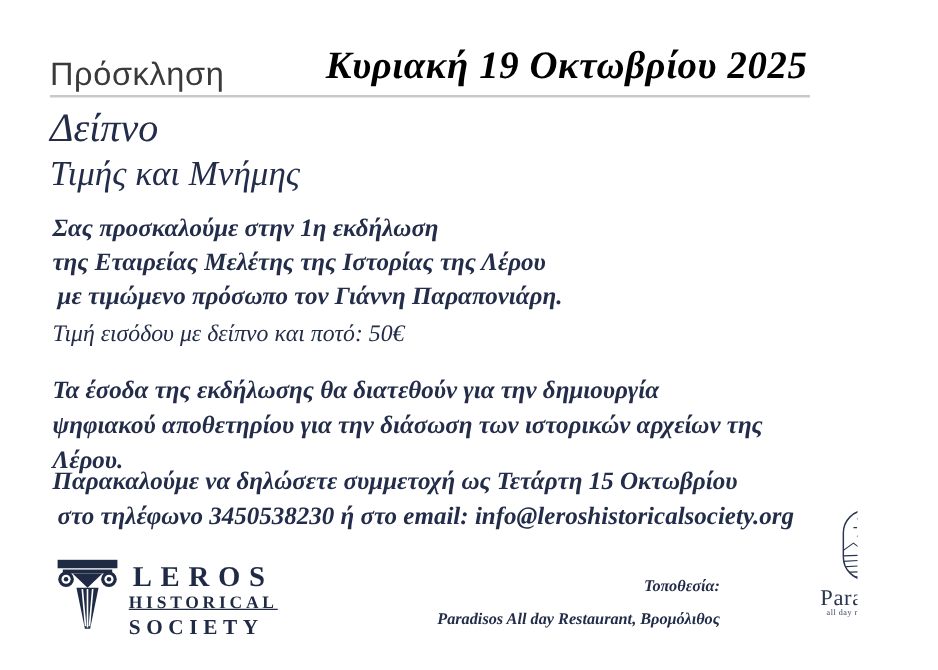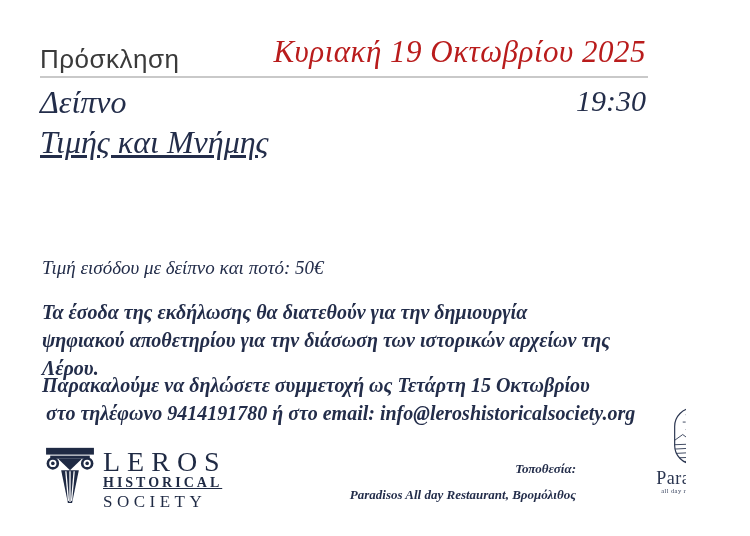--- a/index.html
+++ b/index.html
@@ -12,57 +12,57 @@
     color:#232d4a;
   }
   
   .hdr-label{
     position:absolute;left:40px;top:44px;
     font-family:"Liberation Sans", sans-serif;
     font-size:26px;color:#3a3a3a;letter-spacing:.5px;
   }
   .hdr-date{
     position:absolute;right:40px;top:34px;
-    font-style:italic;font-weight:400;font-size:31px;
-    color:#b91c1c;letter-spacing:.5px;
+    font-style:italic;font-weight:700;font-size:31px;
+    color:#000000;letter-spacing:.5px;
   }
   .divider{
     position:absolute;left:40px;right:38px;top:76px;
     border-top:2px solid #c9c9c9;height:0;
   }
   
   .title-row{
     position:absolute;left:40px;right:40px;top:84px;
     display:flex;justify-content:space-between;align-items:flex-start;
   }
   .title-main{font-style:italic;font-size:32px;}
   .title-time{font-style:italic;font-size:30px;}
   .title-sub{
     position:absolute;left:40px;top:124px;
-    font-style:italic;font-size:32px;text-decoration:underline;
+    font-style:italic;font-size:28px;
   }
   
   .para{position:absolute;left:42px;right:30px;}
   .para .line{display:block;}
   .bold-it{font-style:italic;font-weight:bold;font-size:20px;line-height:27px;}
   .indent{padding-left:4px;}
   .p-invite{top:170px;}
   .p-price{top:257px;font-style:italic;font-size:19px;}
   .p-proceeds{top:298px;line-height:28px;}
   .p-rsvp{top:371px;line-height:28px;}
   
   .leros{
     position:absolute;left:44px;top:446px;
     display:flex;align-items:flex-start;gap:7px;color:#1f2a44;
   }
   .leros svg{display:block;}
   .leros-text{display:flex;flex-direction:column;padding-top:4px;}
-  .leros-l1{font-size:28px;font-weight:400;letter-spacing:7px;line-height:23px;}
+  .leros-l1{font-size:23px;font-weight:700;letter-spacing:7px;line-height:23px;text-align:center;}
   .leros-l2{font-size:14px;font-weight:600;letter-spacing:3px;line-height:19px;text-decoration:underline;}
-  .leros-l3{font-size:17px;font-weight:400;letter-spacing:4.5px;line-height:20px;}
+  .leros-l3{font-size:17px;font-weight:700;letter-spacing:4.5px;line-height:20px;}
   .location{
     position:absolute;right:110px;top:456px;
     text-align:right;font-style:italic;font-weight:bold;
     font-size:13px;line-height:26px;
   }
   .paradisos{
     position:absolute;left:650px;top:405px;width:86px;
     text-align:center;color:#2a3550;
   }
   .paradisos svg{display:block;margin:0 auto;}
@@ -73,35 +73,39 @@
 <body>
 
 <div class="page">
 
   <div class="hdr-label">Πρόσκληση</div>
   <div class="hdr-date">Κυριακή 19 Οκτωβρίου 2025</div>
   <div class="divider"></div>
 
   <div class="title-row">
     <span class="title-main">Δείπνο</span>
-    <span class="title-time">19:30</span>
   </div>
   <div class="title-sub">Τιμής και Μνήμης</div>
 
+  <div class="para bold-it p-invite">
+    <span class="line">Σας προσκαλούμε στην 1η εκδήλωση</span>
+    <span class="line">της Εταιρείας Μελέτης της Ιστορίας της Λέρου</span>
+    <span class="line indent">με τιμώμενο πρόσωπο τον Γιάννη Παραπονιάρη.</span>
+  </div>
 
   <div class="para p-price">Τιμή εισόδου με δείπνο και ποτό: 50€</div>
 
   <div class="para bold-it p-proceeds">
     <span class="line">Τα έσοδα της εκδήλωσης θα διατεθούν για την δημιουργία</span>
     <span class="line">ψηφιακού αποθετηρίου για την διάσωση των ιστορικών αρχείων της Λέρου.</span>
   </div>
 
   <div class="para bold-it p-rsvp">
     <span class="line">Παρακαλούμε να δηλώσετε συμμετοχή ως Τετάρτη 15 Οκτωβρίου</span>
-    <span class="line indent">στο τηλέφωνο 9414191780 ή στο email: info@leroshistoricalsociety.org</span>
+    <span class="line indent">στο τηλέφωνο 3450538230 ή στο email: info@leroshistoricalsociety.org</span>
   </div>
 
   <div class="leros">
     <svg width="52" height="64" viewBox="0 0 100 120" aria-hidden="true">
       <g fill="#1f2a44">
         <rect x="4" y="2" width="92" height="13"></rect>
         <rect x="12" y="17" width="76" height="6"></rect>
         <polygon points="27,23 73,23 50,45"></polygon>
         <circle cx="17" cy="32" r="12"></circle>
         <circle cx="83" cy="32" r="12"></circle>

